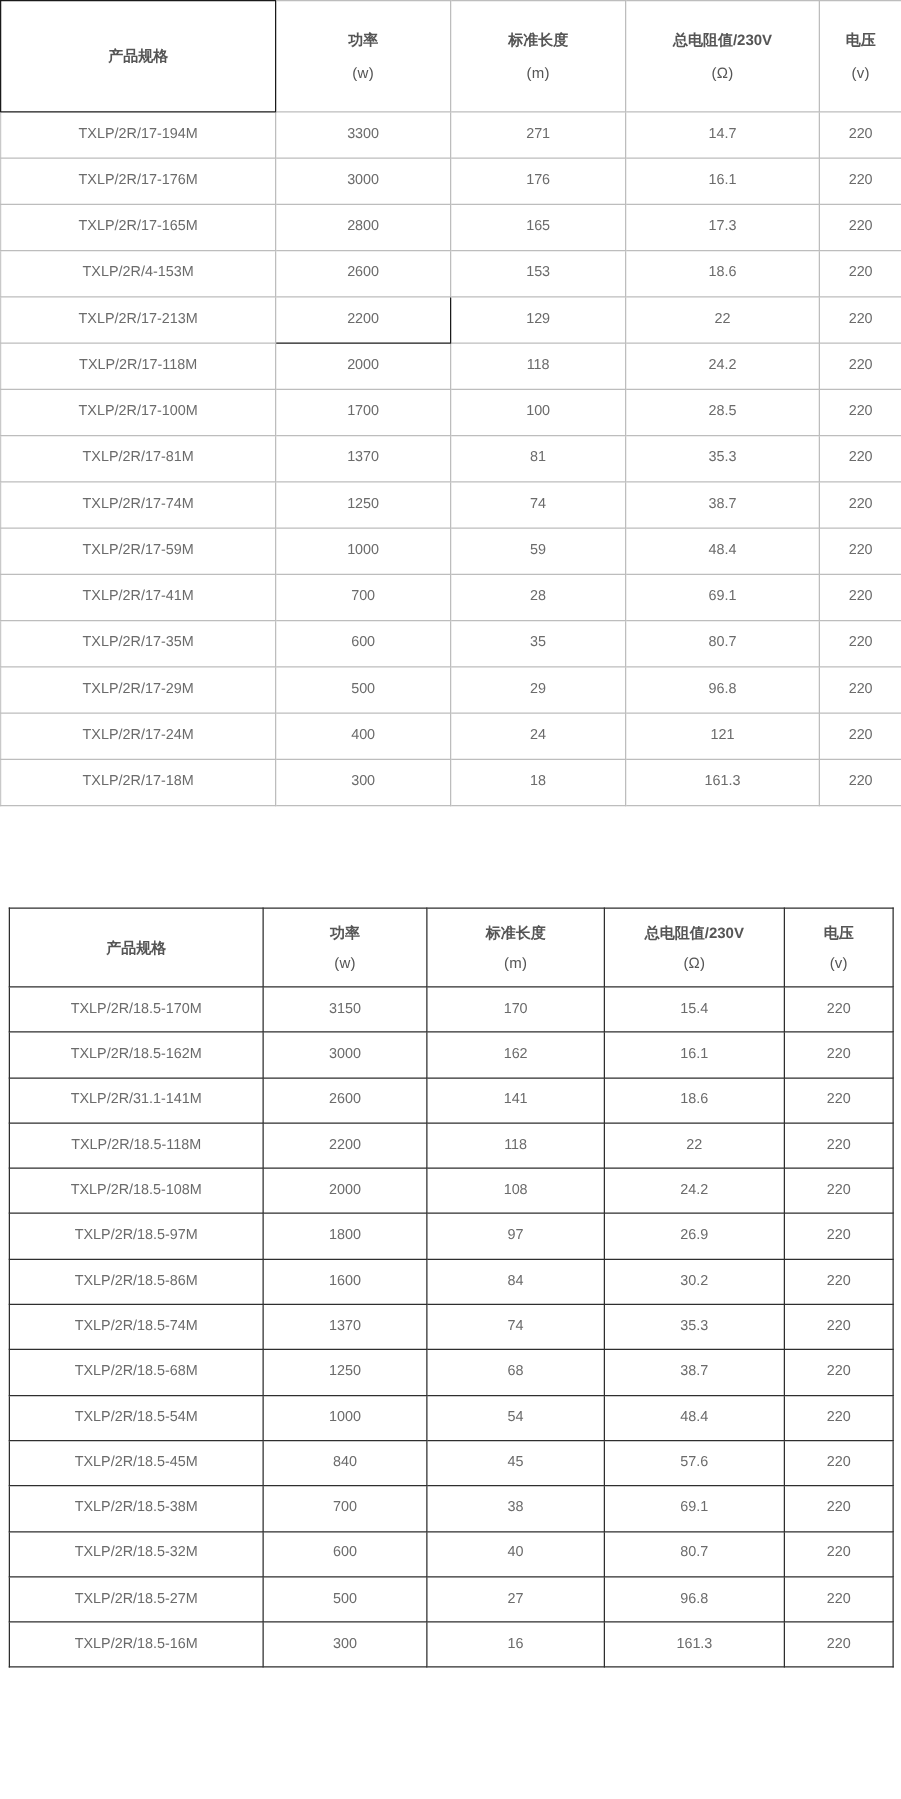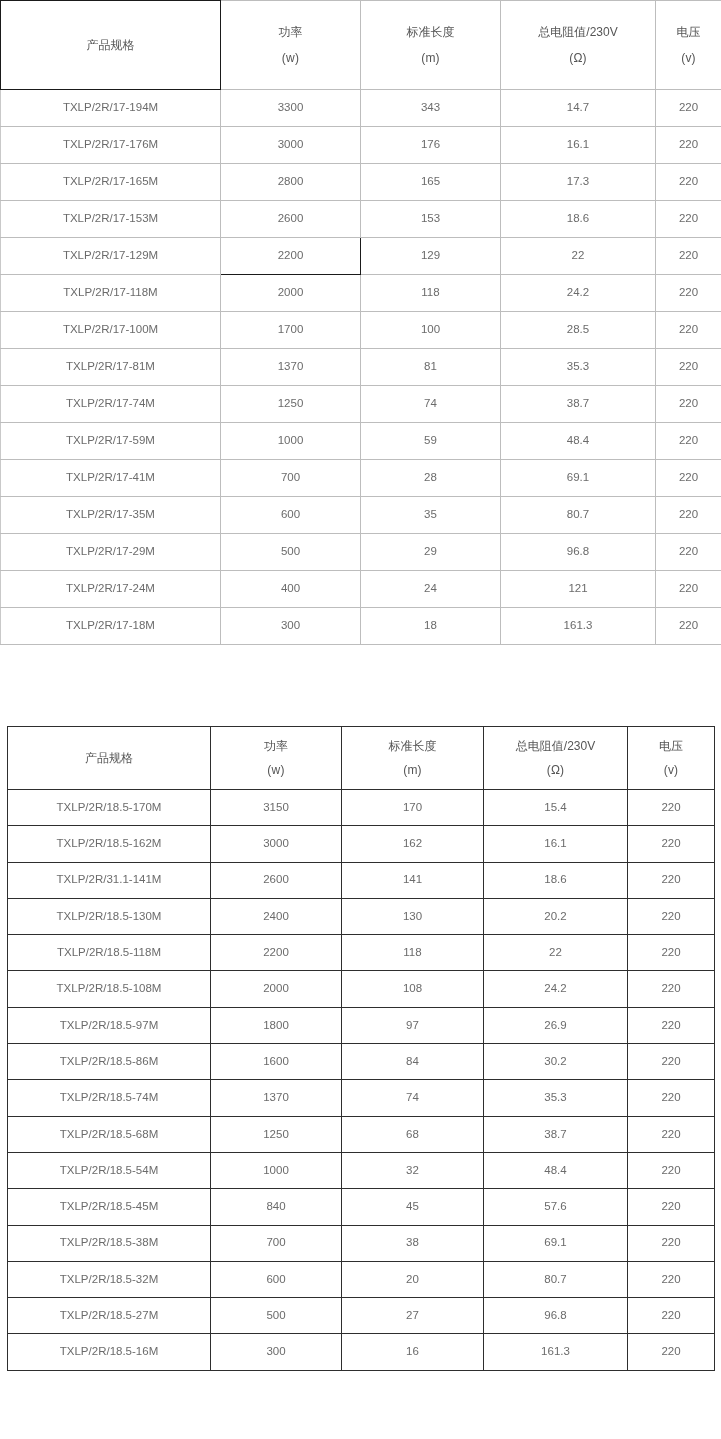--- a/index.html
+++ b/index.html
@@ -94,21 +94,21 @@
     color: #6b6b6b;
     height: 35.3px;
     line-height: 1.35;
   }
   table.t2 thead th {
     height: 62px;
     font-size: 12px;
     color: #555;
   }
 
-  .hdr-line1 { display: block; }
+  .hdr-line1 { display: block; font-weight: bold; }
   .hdr-line2 { display: block; margin-top: 9px; }
   .t2 .hdr-line2 { margin-top: 7px; }
 
   .unit { letter-spacing: .2px; }
 </style>
 </head>
 <body>
 
 <div class="page">
 
@@ -141,47 +141,47 @@
           <th>
             <span class="hdr-line1">电压</span>
             <span class="hdr-line2 unit">(v)</span>
           </th>
         </tr>
       </thead>
       <tbody id="t1-body">
           <tr>
             <td>TXLP/2R/17-194M</td>
             <td>3300</td>
-            <td>343</td>
+            <td>271</td>
             <td>14.7</td>
             <td>220</td>
           </tr>
           <tr>
             <td>TXLP/2R/17-176M</td>
             <td>3000</td>
             <td>176</td>
             <td>16.1</td>
             <td>220</td>
           </tr>
           <tr>
             <td>TXLP/2R/17-165M</td>
             <td>2800</td>
             <td>165</td>
             <td>17.3</td>
             <td>220</td>
           </tr>
           <tr>
-            <td>TXLP/2R/17-153M</td>
+            <td>TXLP/2R/4-153M</td>
             <td>2600</td>
             <td>153</td>
             <td>18.6</td>
             <td>220</td>
           </tr>
           <tr>
-            <td>TXLP/2R/17-129M</td>
+            <td>TXLP/2R/17-213M</td>
             <td class="cell-emphasis">2200</td>
             <td>129</td>
             <td>22</td>
             <td>220</td>
           </tr>
           <tr>
             <td>TXLP/2R/17-118M</td>
             <td>2000</td>
             <td>118</td>
             <td>24.2</td>
@@ -302,27 +302,20 @@
             <td>220</td>
           </tr>
           <tr>
             <td>TXLP/2R/31.1-141M</td>
             <td>2600</td>
             <td>141</td>
             <td>18.6</td>
             <td>220</td>
           </tr>
           <tr>
-            <td>TXLP/2R/18.5-130M</td>
-            <td>2400</td>
-            <td>130</td>
-            <td>20.2</td>
-            <td>220</td>
-          </tr>
-          <tr>
             <td>TXLP/2R/18.5-118M</td>
             <td>2200</td>
             <td>118</td>
             <td>22</td>
             <td>220</td>
           </tr>
           <tr>
             <td>TXLP/2R/18.5-108M</td>
             <td>2000</td>
             <td>108</td>
@@ -353,42 +346,42 @@
           <tr>
             <td>TXLP/2R/18.5-68M</td>
             <td>1250</td>
             <td>68</td>
             <td>38.7</td>
             <td>220</td>
           </tr>
           <tr>
             <td>TXLP/2R/18.5-54M</td>
             <td>1000</td>
-            <td>32</td>
+            <td>54</td>
             <td>48.4</td>
             <td>220</td>
           </tr>
           <tr>
             <td>TXLP/2R/18.5-45M</td>
             <td>840</td>
             <td>45</td>
             <td>57.6</td>
             <td>220</td>
           </tr>
           <tr>
             <td>TXLP/2R/18.5-38M</td>
             <td>700</td>
             <td>38</td>
             <td>69.1</td>
             <td>220</td>
           </tr>
           <tr>
             <td>TXLP/2R/18.5-32M</td>
             <td>600</td>
-            <td>20</td>
+            <td>40</td>
             <td>80.7</td>
             <td>220</td>
           </tr>
           <tr>
             <td>TXLP/2R/18.5-27M</td>
             <td>500</td>
             <td>27</td>
             <td>96.8</td>
             <td>220</td>
           </tr>

